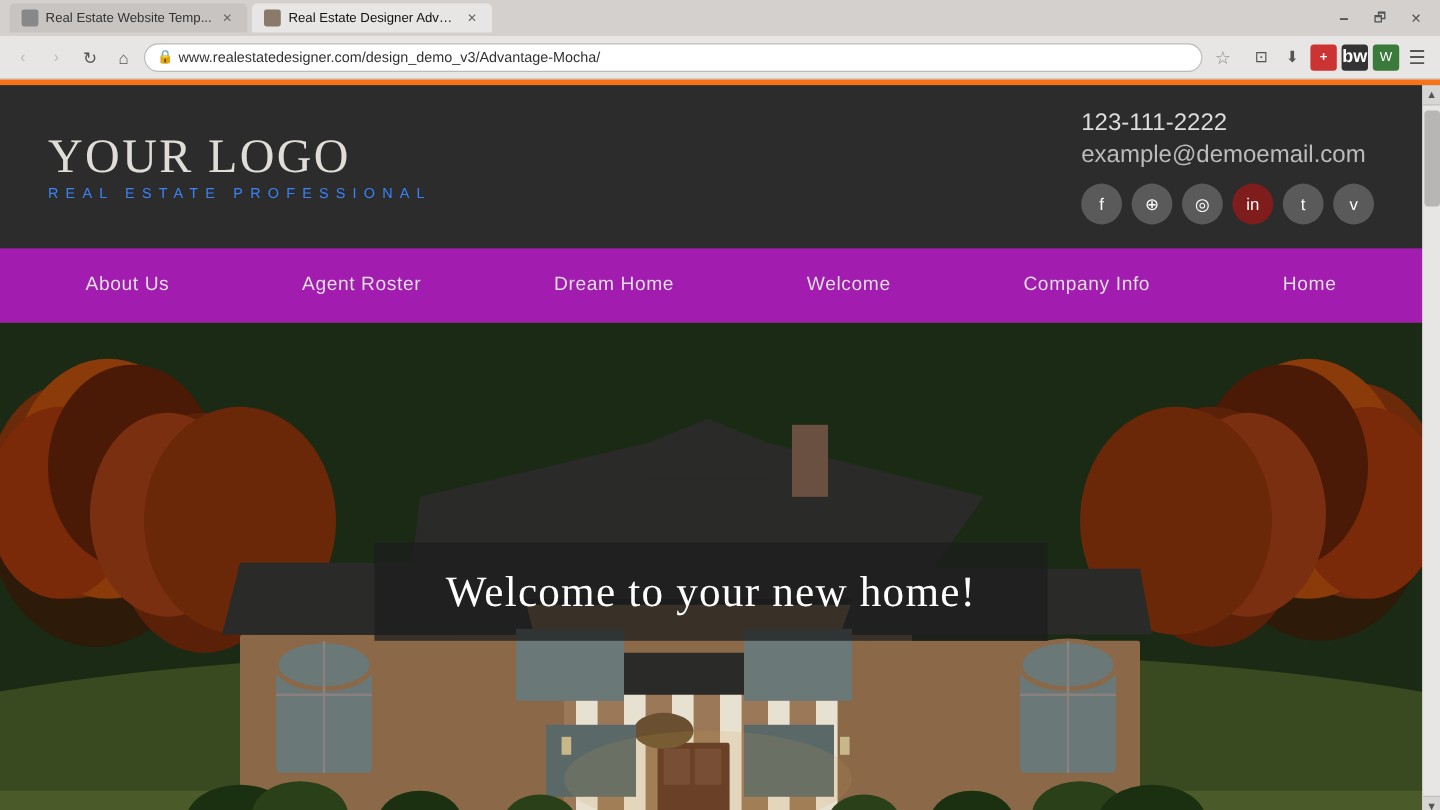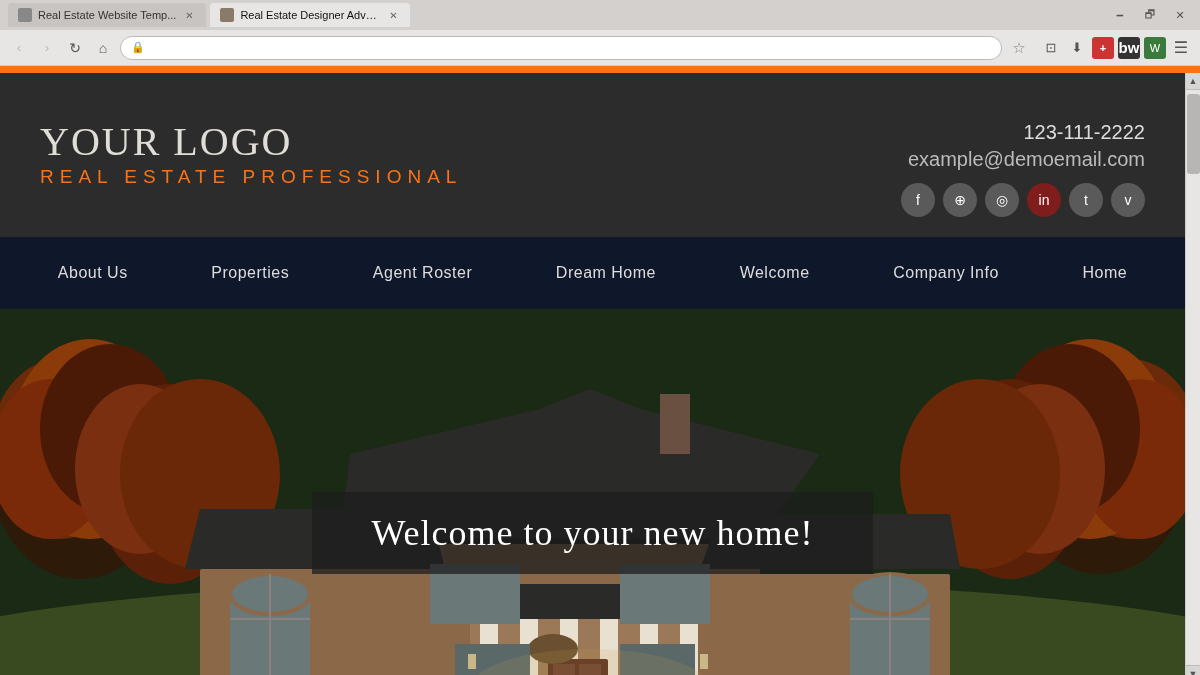--- a/index.html
+++ b/index.html
@@ -2,21 +2,21 @@
 <html><head>
   <meta charset="utf-8">
   <style>
     * { margin: 0; padding: 0; box-sizing: border-box; }
     body { width: 1200px; height: 675px; overflow: hidden; background: #5a5550; font-family: Arial, sans-serif; }
 
     
     .browser-chrome {
       width: 1200px;
       background: #e0dede;
-      border-bottom: 7px solid #f97316;
+      border-bottom: 5px solid #f97316;
     }
     .title-bar {
       height: 30px;
       background: #d4d0ce;
       display: flex;
       align-items: center;
       padding: 0 8px;
       gap: 4px;
     }
     .tab {
@@ -221,28 +221,27 @@
     .logo-area {}
     .logo-text {
       font-size: 40px;
       font-weight: normal;
       color: #e0ddd8;
       letter-spacing: 2px;
       line-height: 1;
       font-family: Georgia, serif;
     }
     .logo-subtitle {
-      font-size: 19px;
-      color: #f97316;
+      font-size: 12px;
+      color: #3b82f6;
       letter-spacing: 6px;
       margin-top: 4px;
     }
     .contact-area {
-      text-align: right;
-      margin-top: 28px;
+      text-align: left;
     }
     .phone-number {
       font-size: 20px;
       color: #ddd;
       margin-bottom: 4px;
     }
     .email-address {
       font-size: 20px;
       color: #bbb;
       margin-bottom: 12px;
@@ -257,23 +256,23 @@
       border-radius: 50%;
       background: #666;
       display: flex; align-items: center; justify-content: center;
       color: #fff;
       font-size: 14px;
       cursor: pointer;
     }
 
     
     .site-nav {
-      background: #0f172a;
+      background: #a21caf;
       padding: 0 16px;
-      height: 72px;
+      height: 62px;
       display: flex;
       align-items: center;
     }
     .nav-items {
       display: flex;
       width: 100%;
       justify-content: space-around;
       list-style: none;
     }
     .nav-item {
@@ -342,20 +341,21 @@
     </div>
   </div>
 
   <div class="address-bar-row">
     <div class="nav-btn disabled">‹</div>
     <div class="nav-btn disabled">›</div>
     <div class="refresh-btn">↻</div>
     <div class="home-btn">⌂</div>
     <div class="url-bar">
       <span class="url-bar-lock">🔒</span>
+      <span>www.realestatedesigner.com/design_demo_v3/Advantage-Mocha/</span>
     </div>
     <div class="star-btn">☆</div>
     <div class="toolbar-icons">
       <div class="toolbar-icon">⊡</div>
       <div class="toolbar-icon">⬇</div>
       <div class="toolbar-icon red">+</div>
       <div class="toolbar-icon bw">bw</div>
       <div class="toolbar-icon green">W</div>
       <div class="menu-btn">☰</div>
     </div>
@@ -389,21 +389,20 @@
           <div class="social-icon" style="background:#7f1d1d;">in</div>
           <div class="social-icon" style="background:#5a5a5a;">t</div>
           <div class="social-icon" style="background:#5a5a5a;">v</div>
         </div>
       </div>
     </header>
 
     <nav class="site-nav">
       <ul class="nav-items">
         <li class="nav-item">About Us</li>
-        <li class="nav-item">Properties</li>
         <li class="nav-item">Agent Roster</li>
         <li class="nav-item">Dream Home</li>
         <li class="nav-item">Welcome</li>
         <li class="nav-item">Company Info</li>
         <li class="nav-item">Home</li>
       </ul>
     </nav>
 
     <div class="hero-section">
 

